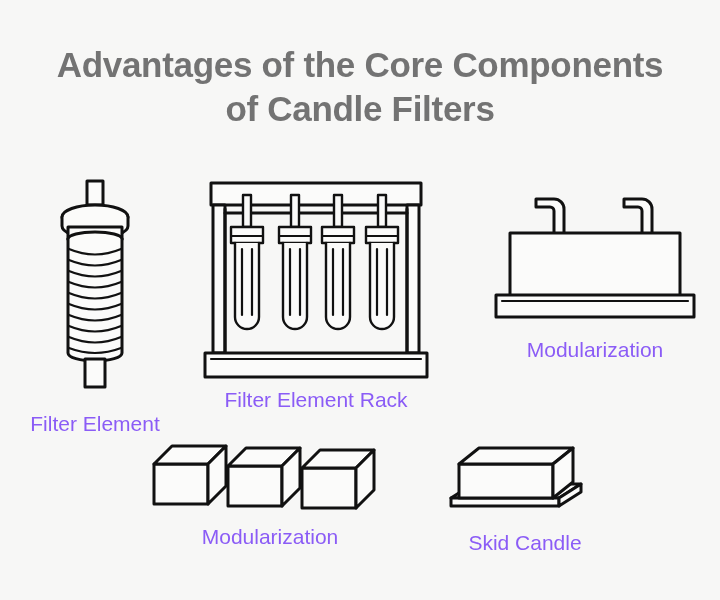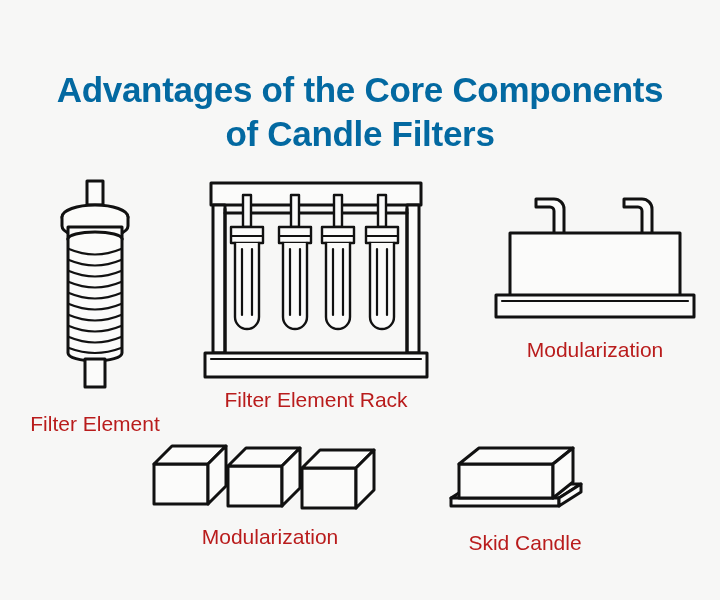--- a/index.html
+++ b/index.html
@@ -15,46 +15,46 @@
     overflow: hidden;
     position: relative;
   }
   #infographic {
     position: relative;
     width: 720px;
     height: 600px;
   }
   .title {
     position: absolute;
-    top: 68px;
+    top: 43px;
     left: 0;
     width: 720px;
     text-align: center;
     font-size: 35px;
     line-height: 44px;
     font-weight: 600;
     letter-spacing: -0.3px;
-    color: #0369a1;
+    color: #737373;
   }
   .title .line {
     display: block;
   }
   .item {
     position: absolute;
   }
   .art {
     display: block;
     margin: 0 auto;
   }
   .caption {
     text-align: center;
     font-size: 21px;
     line-height: 26px;
     font-weight: 400;
-    color: #b91c1c;
+    color: #8b5cf6;
     white-space: nowrap;
   }
   
   #item-filter-element   { left: 0px;   top: 175px; width: 168px; margin-left: 11px; }
   #item-filter-rack      { left: 186px; top: 175px; width: 260px; }
   #item-modularization-1 { left: 470px; top: 175px; width: 250px; }
   
   #item-modularization-2 { left: 115px; top: 440px; width: 310px; }
   #item-skid-module      { left: 400px; top: 440px; width: 250px; }
 

